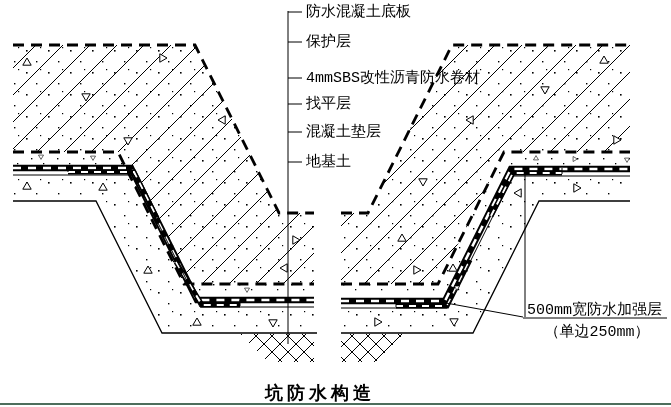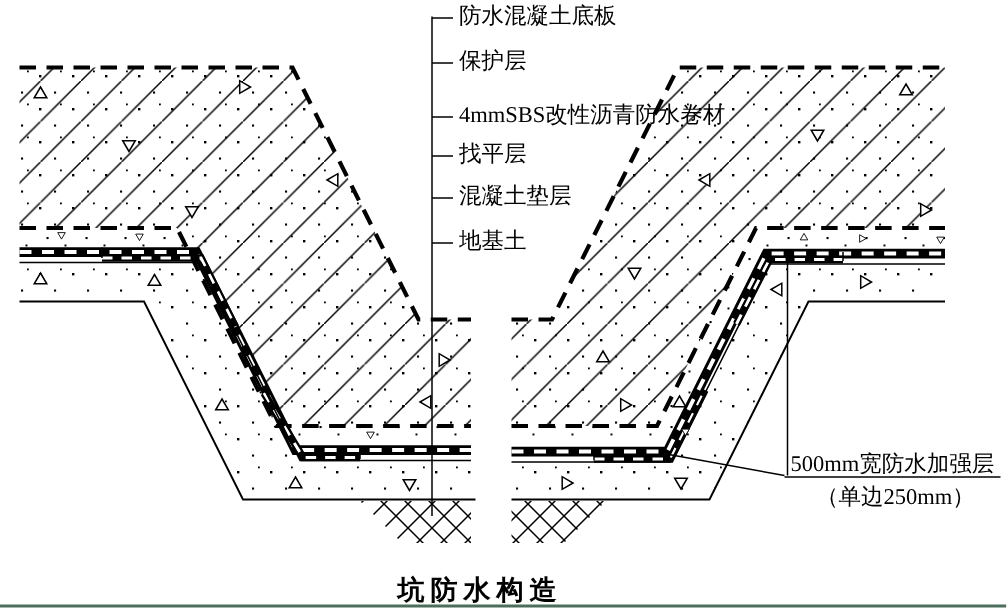--- a/index.html
+++ b/index.html
@@ -1,17 +1,17 @@
 <!DOCTYPE html>
 <html><head>
 <meta charset="utf-8">
 <style>
   html,body{margin:0;padding:0;background:#fff;}
   .canvas{position:relative;width:671px;height:407px;background:#fff;overflow:hidden;
-          font-family:Liberation Serif, serif;}
+          font-family:Liberation Mono, monospace;}
   svg{display:block;}
   .dashB{fill:none;stroke:#000;stroke-width:2.8;stroke-dasharray:11 7;}
   .memb{fill:none;stroke:#000;stroke-width:6.5;}
   .membW{fill:none;stroke:#fff;stroke-width:2.6;stroke-dasharray:8 7;}
   .strip{fill:none;stroke:#000;stroke-width:5;}
   .stripW{fill:none;stroke:#fff;stroke-width:2;stroke-dasharray:7 6;}
   .thin{fill:none;stroke:#000;stroke-width:1;}
   .soil{fill:none;stroke:#000;stroke-width:1.3;}
   .lead{fill:none;stroke:#000;stroke-width:1;}
   .tri{fill:#fff;stroke:#000;stroke-width:1;}

